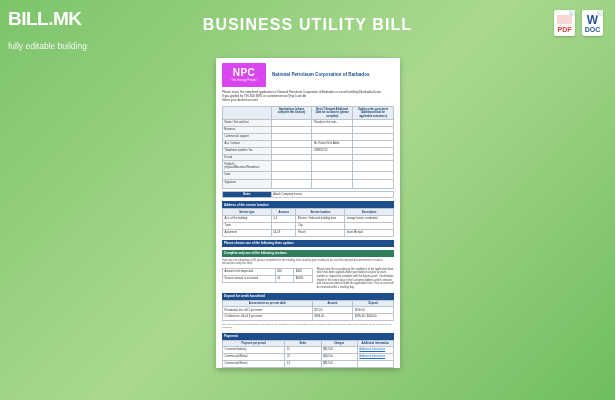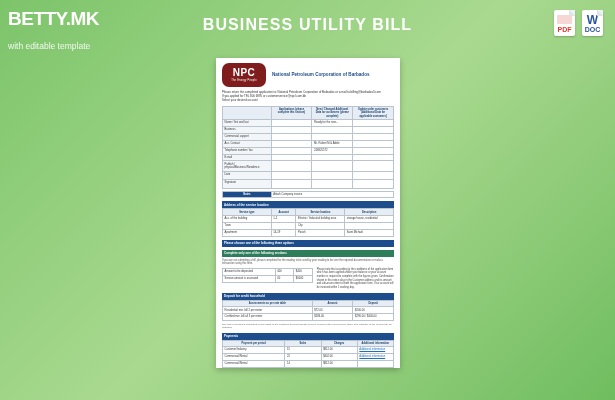--- a/index.html
+++ b/index.html
@@ -26,21 +26,21 @@
   .fi-doc:before{content:"W";position:absolute;left:0;right:0;top:4px;text-align:center;
       font-size:12px;font-weight:bold;color:#2a5699;line-height:12px;}
   .title{position:absolute;top:16px;left:0;right:0;text-align:center;
       font-size:16px;font-weight:bold;color:#ffffff;letter-spacing:1.1px;}
 
   .page{position:absolute;left:216px;top:58px;width:184px;height:310px;background:#ffffff;
       box-shadow:0 2px 6px rgba(0,0,0,.25);overflow:hidden;}
   .inner{padding:5px 6px;}
 
   .hdr{display:flex;align-items:flex-start;gap:6px;margin-bottom:4px;}
-  .logo{width:44px;height:24px;background:#7f1d1d;color:#fff;border-radius:7px;
+  .logo{width:44px;height:24px;background:#d946ef;color:#fff;border-radius:1px;
      display:flex;flex-direction:column;justify-content:center;align-items:center;}
   .logo-main{font-size:10px;font-weight:bold;letter-spacing:.5px;line-height:10px;}
   .logo-sub{font-size:2.6px;margin-top:1px;letter-spacing:.2px;}
   .hdr-txt{font-size:4.6px;color:#1e4d8c;font-weight:bold;padding-top:9px;}
 
   .note{font-size:2.9px;color:#333;line-height:1.35;margin:3px 0 3px;}
 
   table{border-collapse:collapse;width:100%;font-size:2.7px;color:#333;table-layout:fixed;}
   td,th{border:0.4px solid #b9c4cf;padding:1.2px 1.6px;vertical-align:top;line-height:1.3;}
   th{background:#e6edf4;color:#1b3f6b;font-weight:bold;text-align:center;font-size:2.6px;}
@@ -53,22 +53,22 @@
   .mini{font-size:2.6px;color:#555;line-height:1.35;margin:2px 0;}
   .twocol{display:flex;gap:4px;margin-top:2px;}
   .twocol .left{width:54%;}
   .twocol .right{width:46%;font-size:2.6px;color:#444;line-height:1.4;}
   .footnote{font-size:2.5px;color:#666;line-height:1.3;margin-top:2px;}
 </style>
 </head>
 <body>
 
 <div class="brand">
-  <div class="brand-name">BETTY.MK</div>
-  <div class="brand-sub">with editable template</div>
+  <div class="brand-name">BILL.MK</div>
+  <div class="brand-sub">fully editable building</div>
 </div>
 
 <div class="title">BUSINESS UTILITY BILL</div>
 
 <div class="file-icons">
   <div class="fi fi-pdf">
     <div class="fi-label">PDF</div>
   </div>
   <div class="fi fi-doc">
     <div class="fi-label">DOC</div>

